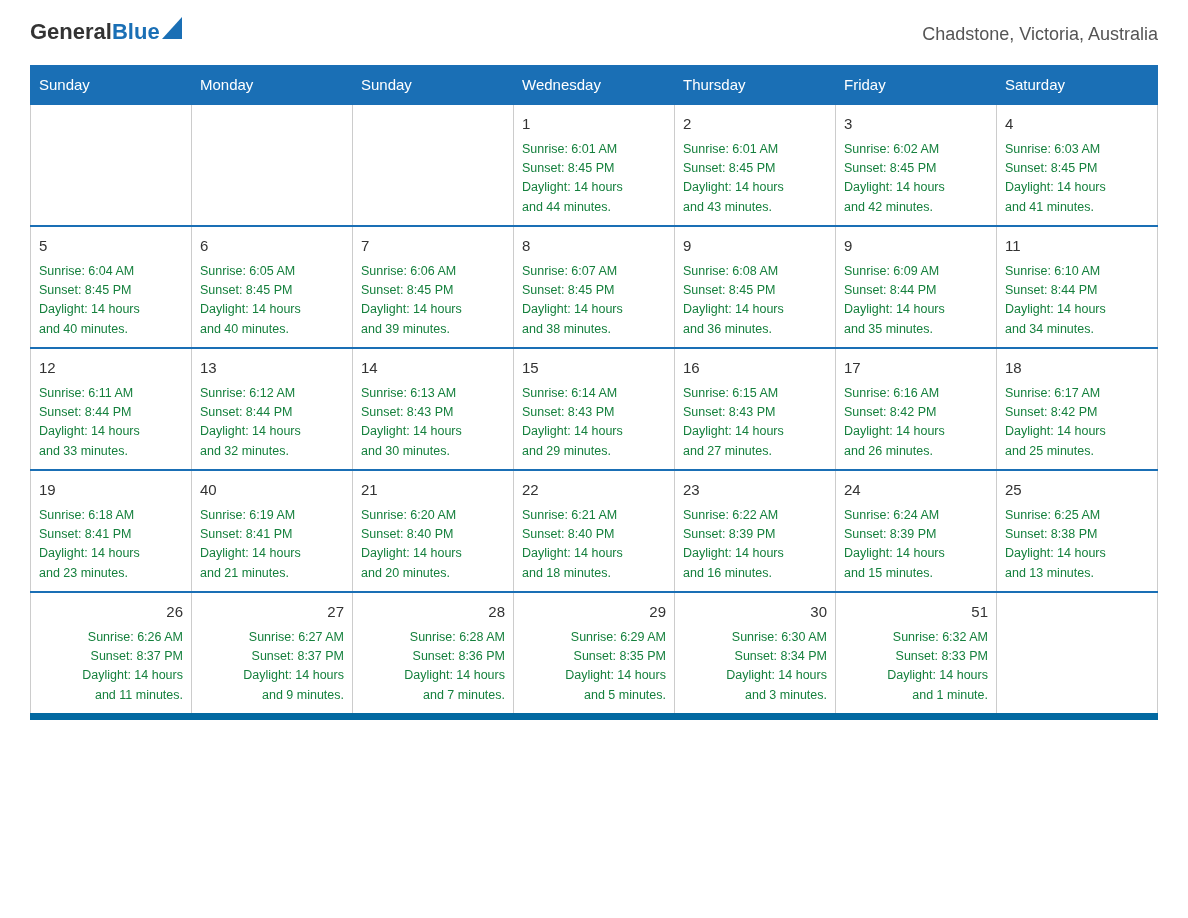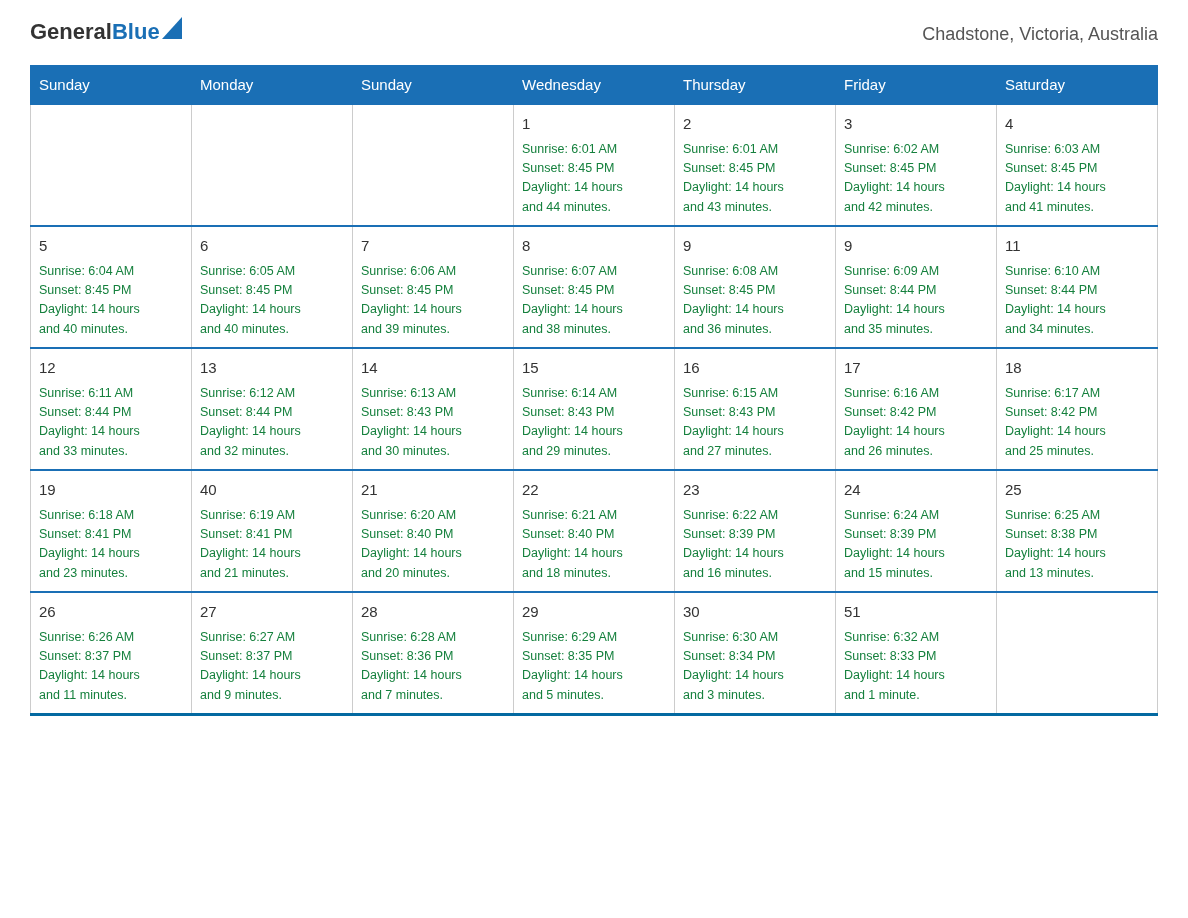--- a/index.html
+++ b/index.html
@@ -82,21 +82,22 @@
     }
     .day-info {
       font-size: 12.5px;
       color: #15803d;
       line-height: 1.55;
     }
     .empty-cell {
       background: #fff;
     }
     .calendar tbody tr:last-child td {
-      border-bottom: 3px solid #0369a1;
+      border-bottom: 7px solid #0369a1;
+      text-align: right;
     }
   </style>
 </head>
 <body>
 
 <div class="header">
   <div class="logo">
     <div style="display:flex; line-height:1.1;">
       <span class="logo-text-general">General</span>
       <div style="display:flex; align-items:center; gap:0;">

